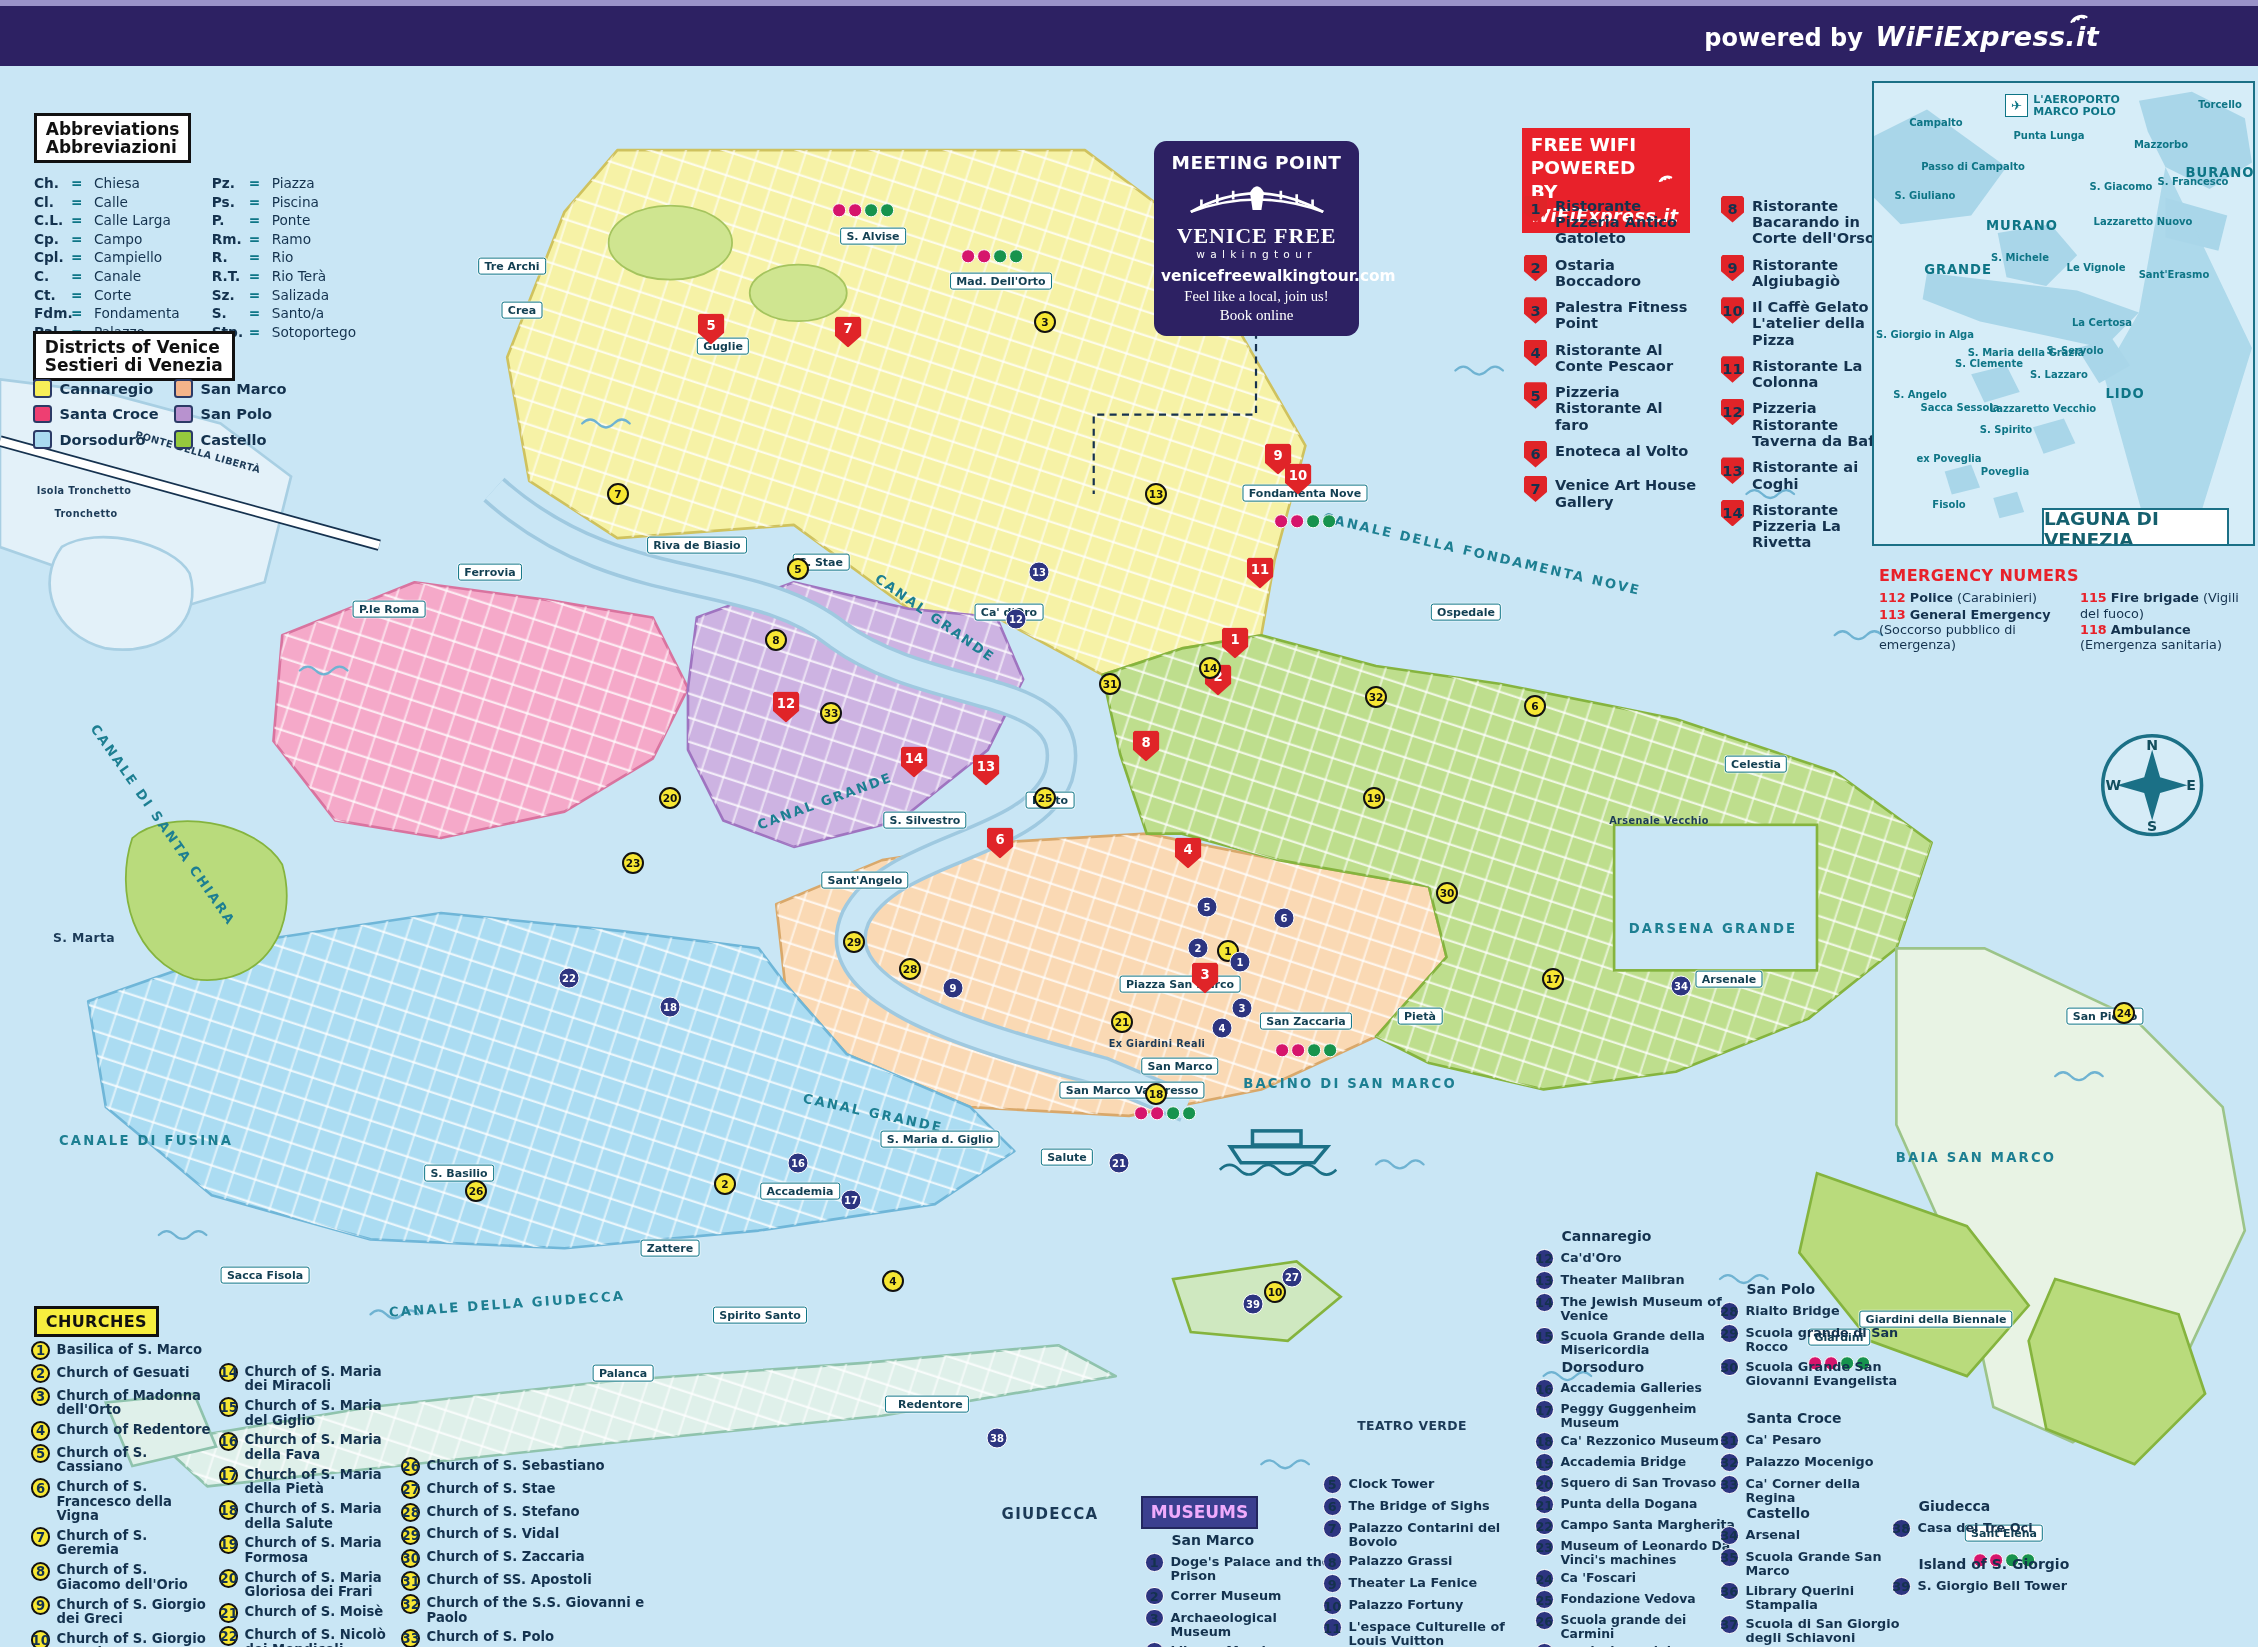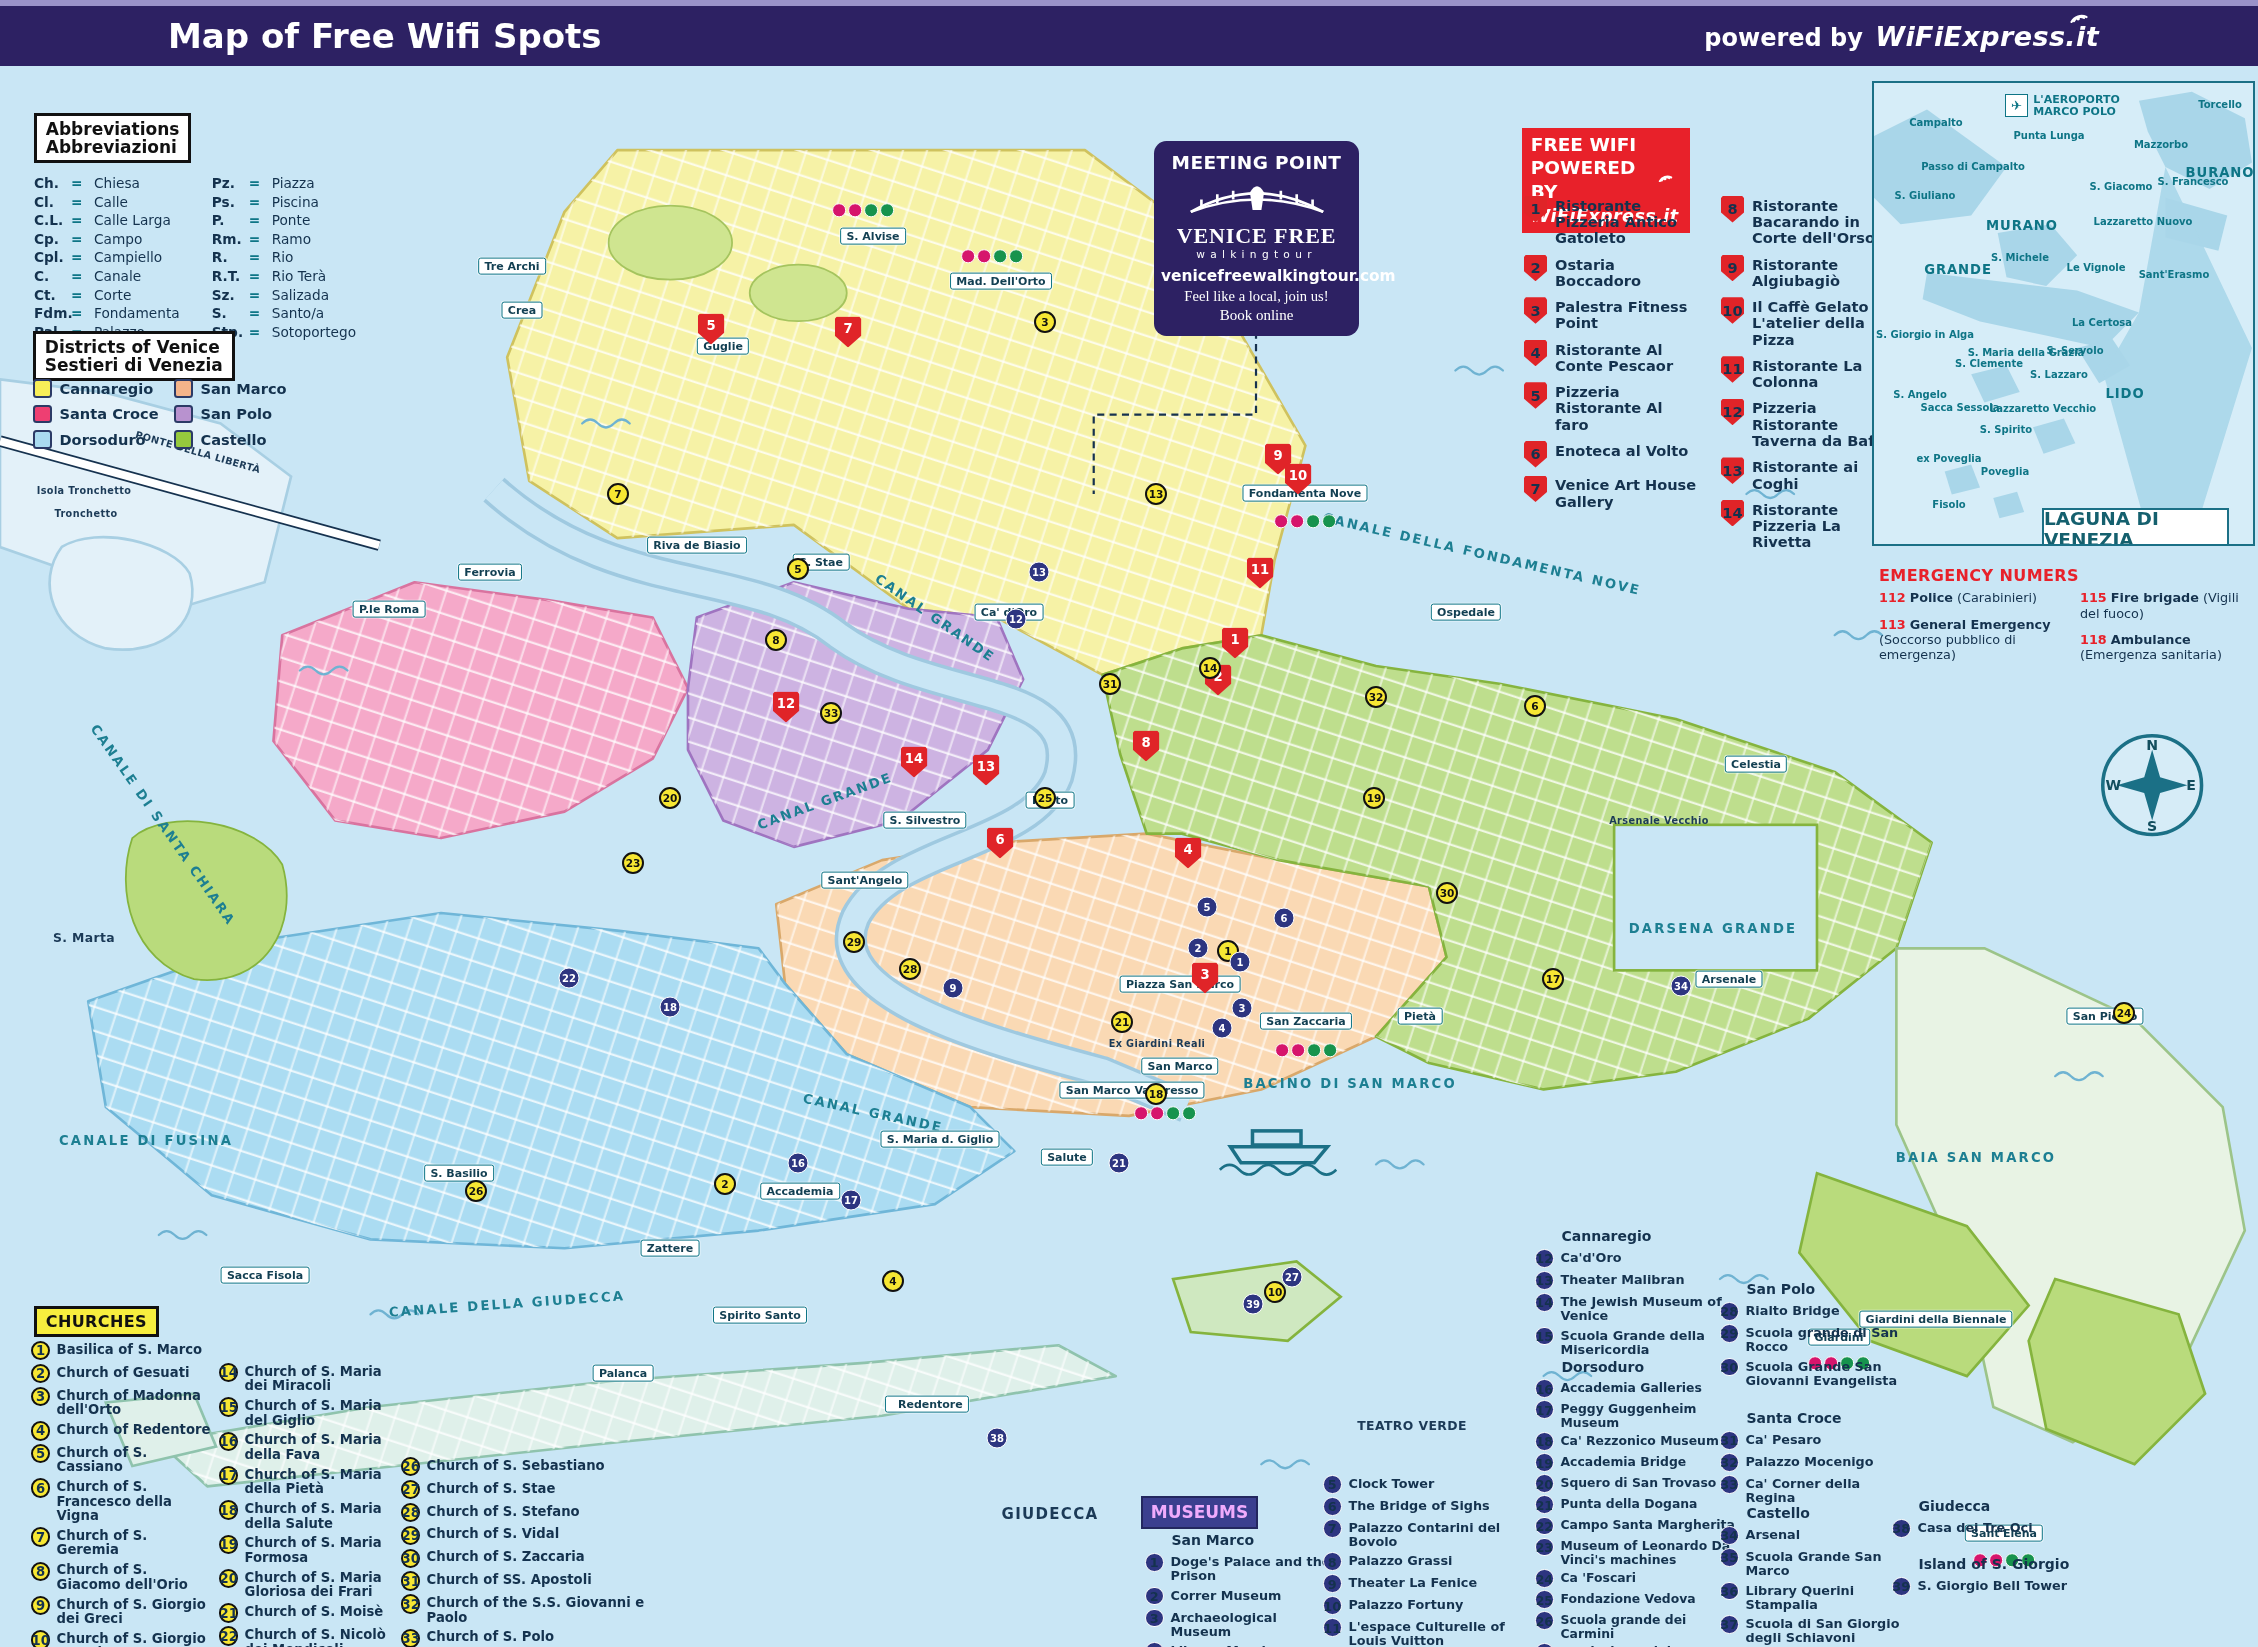--- a/index.html
+++ b/index.html
@@ -67,21 +67,21 @@
   #wifi-box .brand .arcs{top:-16px;right:1.8px}
   #wifi-cols{left:1524px;top:196px;display:flex;gap:21px}
   .wf-col{display:flex;flex-direction:column;gap:8px;width:176px}
   .wf-row{display:flex;gap:8px;align-items:flex-start}
   .wf-row .wifi-pin{flex:0 0 23px;width:23px;height:26.5px;font-size:11.5px;padding-top:3.5px}
   .wf-row span{font-size:14.6px;font-weight:bold;color:#14324e;line-height:1.12;padding-top:1.8px}
   
   #emergency{left:1879px;top:566px;width:379px}
   #emergency h3{margin:0 0 5.3px;color:#e8212a;font-size:16px;letter-spacing:0.4px}
   #emergency .em-cols{display:flex;gap:23px}
-  .em-col{display:flex;flex-direction:column;gap:11px;width:181px}
+  .em-col{display:flex;flex-direction:column;gap:1px;width:181px}
   .em-row{font-size:12.8px;color:#14324e;line-height:1.2}
   .em-row b.n{color:#e8212a}
   
   #lagoon{left:1872px;top:81px;width:383px;height:465px;background:#d6edf8;border:2.6px solid #1b7086;box-sizing:border-box;overflow:hidden}
   #lagoon .lg-label{position:absolute;color:#0e7586;font-weight:bold;font-size:10px;line-height:1.05;white-space:nowrap;z-index:3}
   #lagoon .lg-label.lg{font-size:13.2px;letter-spacing:0.9px}
   #lagoon-airport{position:absolute;left:131px;top:10.6px;display:flex;gap:5.3px;align-items:flex-start;z-index:3}
   #lagoon-airport .pl{border:1.8px solid #0e7586;background:#fff;color:#0e7586;font-size:13.2px;width:21px;height:21px;
                       display:flex;align-items:center;justify-content:center}
   #lagoon-airport .at{color:#0e7586;font-weight:bold;font-size:11px;line-height:1.15}
@@ -209,21 +209,20 @@
   </g>
 
   <g transform="translate(1395,1270)" stroke="#1b7086" stroke-width="4" fill="none">
     <path d="M0,30 L110,30 L95,48 L12,48 Z"></path>
     <rect x="25" y="12" width="55" height="16"></rect>
     <path d="M-12,56 q11,-11 22,0 t22,0 t22,0 t22,0 t22,0 t22,0" stroke-width="3"></path>
   </g>
 </svg>
 
 <header class="header">
-  <div class="h-sub">Map of Free Wifi Spots</div>
   <div class="h-pow">
     <span class="pb">powered by</span>
     <span class="brand">
       <span class="arcs">
         <svg width="30" height="21" viewBox="0 0 34 24">
             <g fill="none" stroke="#fff" stroke-width="2.5" stroke-linecap="round">
           <path d="M8,20 A13,13 0 0 1 26,20" transform="rotate(-18 17 20)"></path>
           <path d="M11,20 A8,8 0 0 1 23,20" transform="rotate(-18 17 20)"></path>
           <circle cx="16" cy="19" r="2" fill="#fff" stroke="none"></circle>
         </g>

